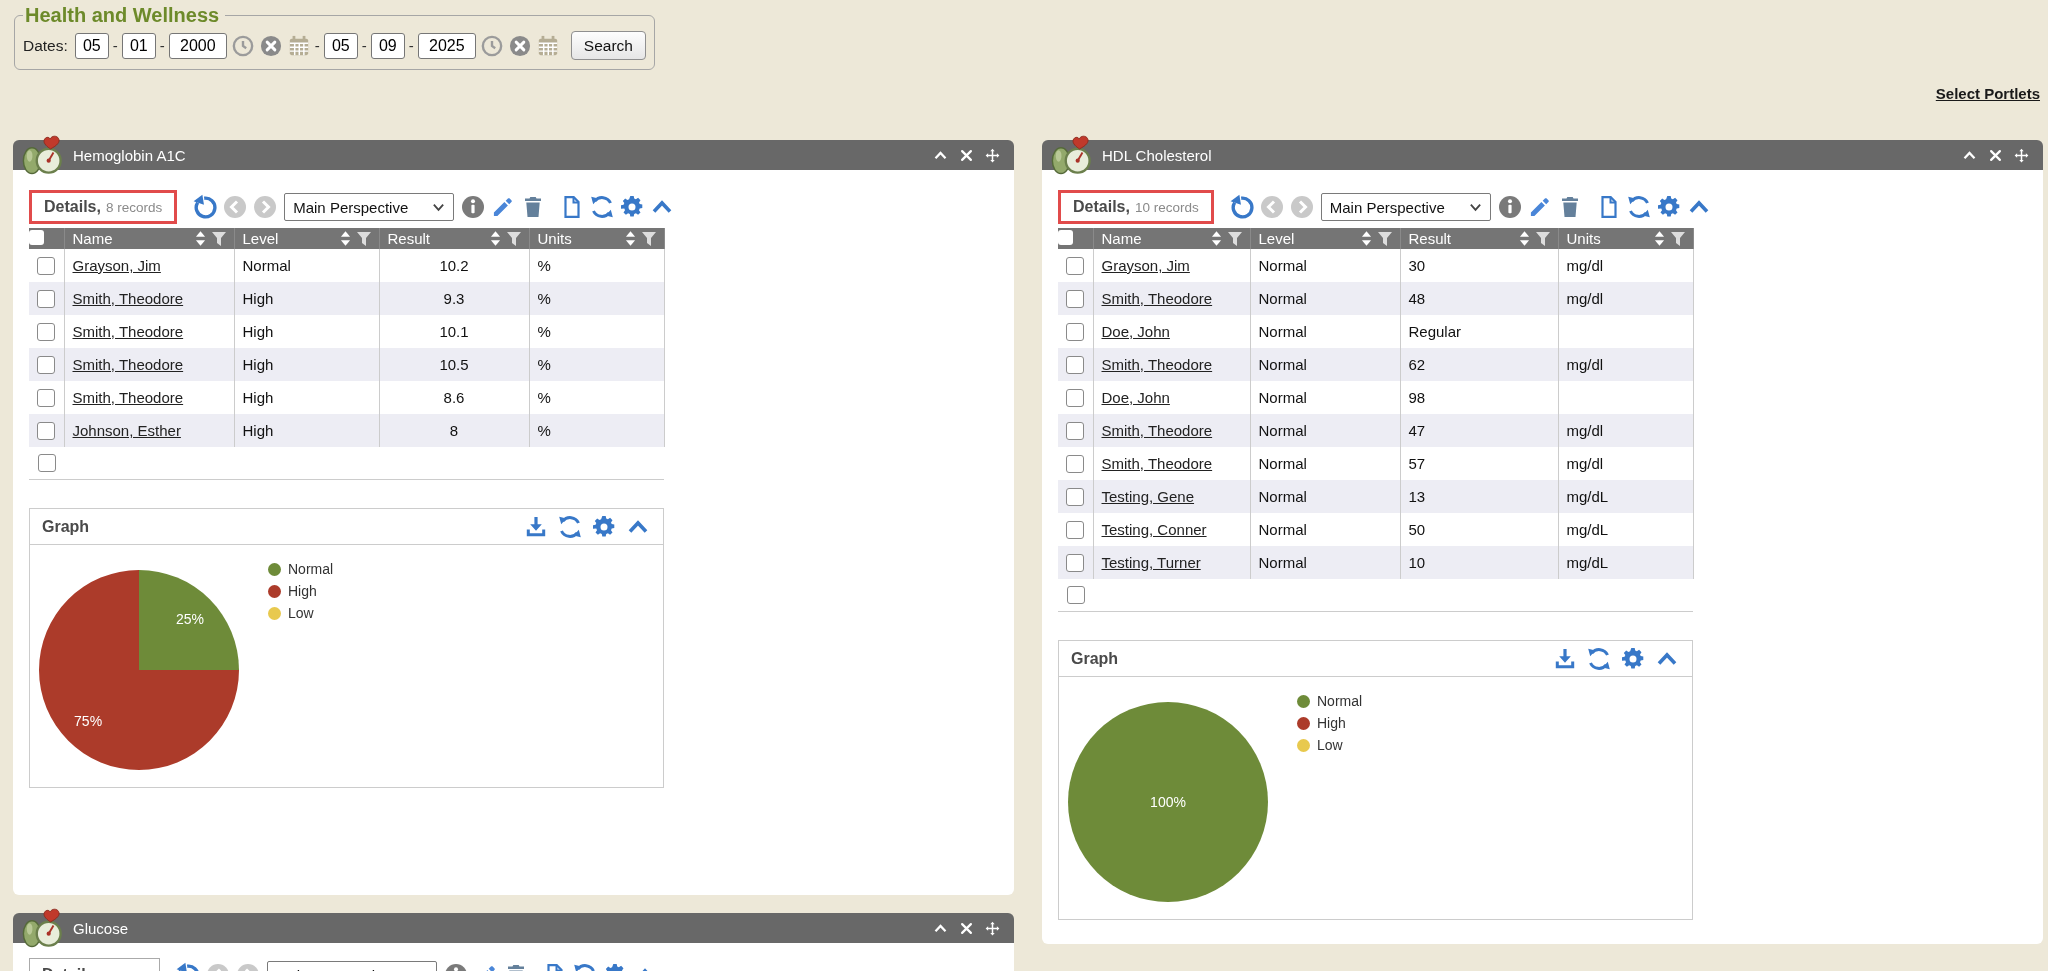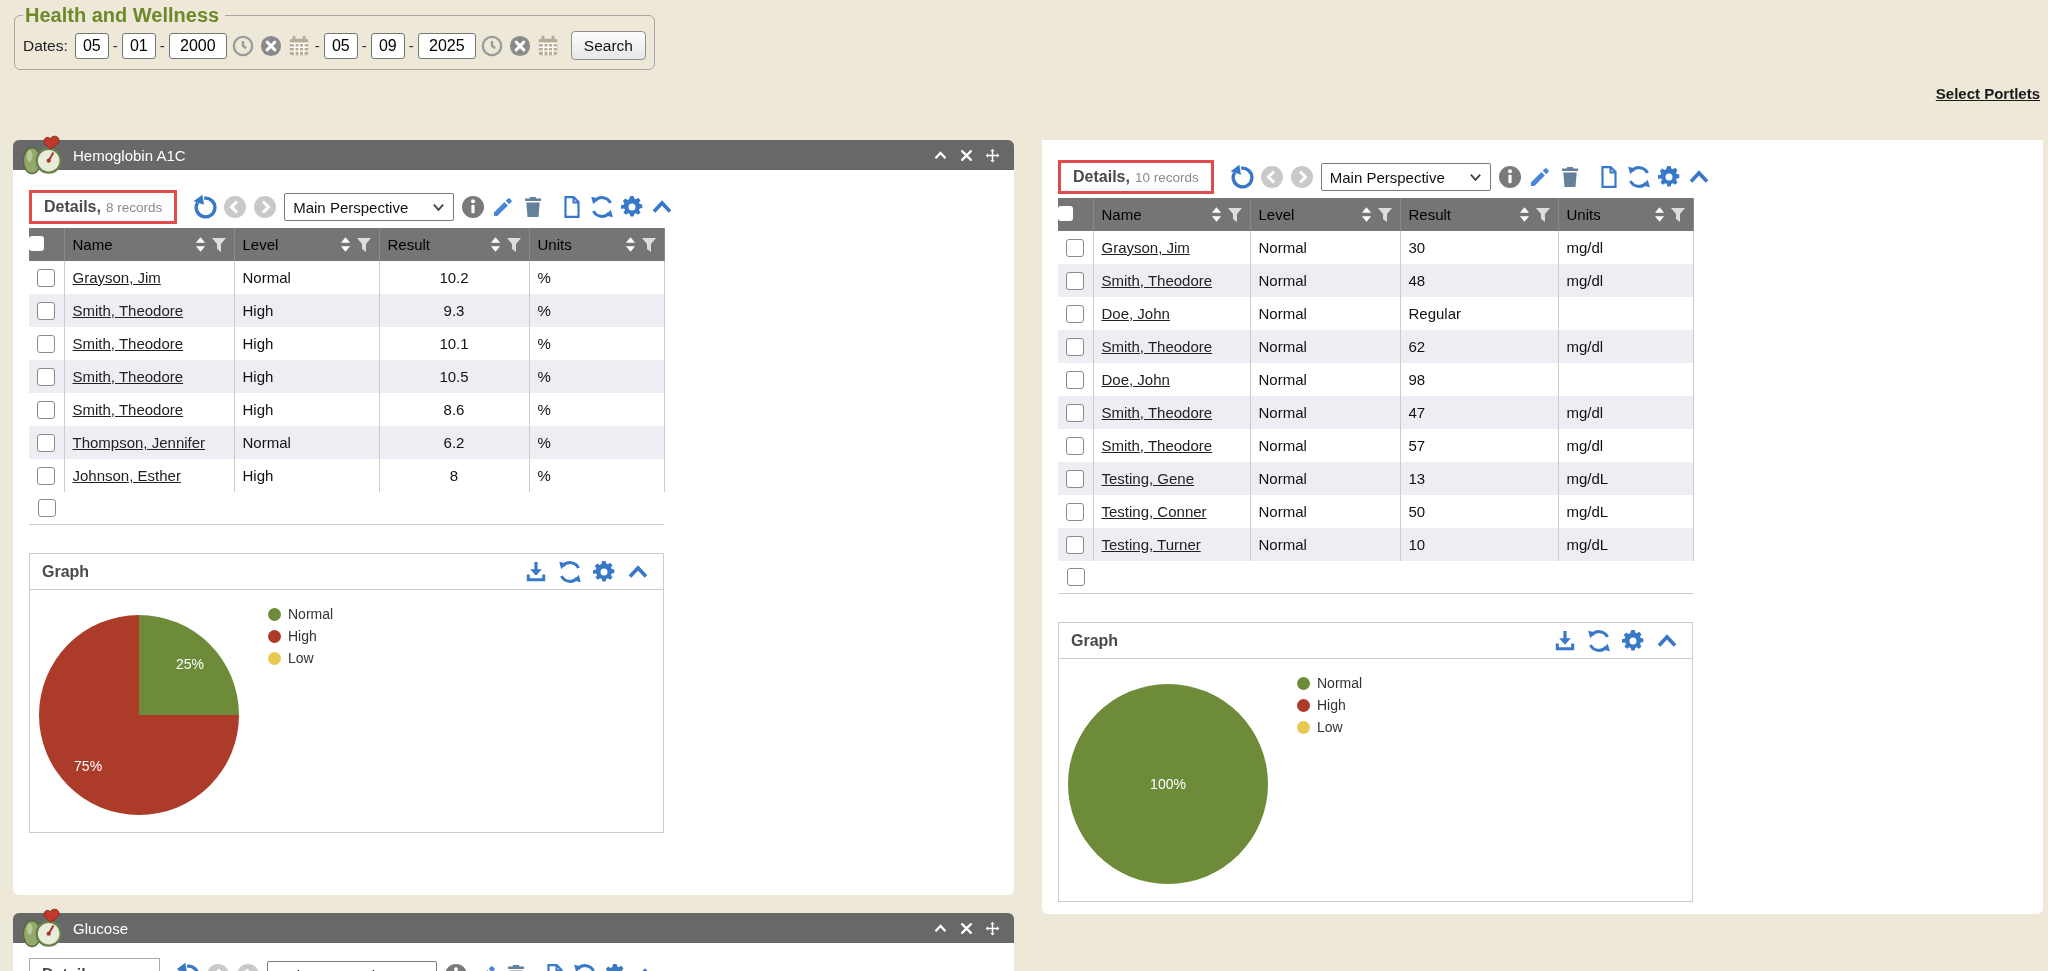--- a/index.html
+++ b/index.html
@@ -42,21 +42,21 @@
   .ic-undo{width:27px;height:27px;}
   .ic-blue{color:#3878C8}.ic-blue2{color:#4A86D8}.ic-slate{color:#64809B}
   .ic-lgray{color:#C9C9C9}.ic-dgray{color:#7A7A7A}
   .tgap{width:9px;flex:none;}
   .select{height:28px;border:1px solid #7A7A7A;border-radius:2px;background:#fff;display:flex;
           align-items:center;justify-content:space-between;padding:0 8px;width:170px;
           box-sizing:border-box;margin:0 4px;font-size:15px;color:#111;cursor:pointer;gap:6px;}
   .caret{width:13px;height:9px;flex:none;}
   
   .grid{border-collapse:collapse;width:635px;table-layout:fixed;font-size:15px;}
-  .grid th{background:#757575;color:#000000;height:33px;font-weight:normal;padding:0 8px;
+  .grid th{background:#757575;color:#ffffff;height:21px;font-weight:normal;padding:0 8px;
            text-align:left;border-right:1px solid #8A8A8A;}
   .hwrap{display:flex;align-items:center;justify-content:space-between;}
   .hicons{display:flex;align-items:center;gap:6px;}
   .sort-ic{width:11px;height:15px;color:#fff;cursor:pointer;}
   .funnel-ic{width:14px;height:14px;color:#DDD;cursor:pointer;}
   .hdr-cb{width:15px;height:15px;background:#fff;border-radius:3px;display:inline-block;cursor:pointer;}
   .grid td{height:33px;padding:0 8px;border-right:1px solid #CCC;color:#111;overflow:hidden;white-space:nowrap;}
   .cb-col{text-align:center;padding:0 !important;}
   .grid tbody tr:nth-child(even){background:#EDEDF4;}
   .cell-link{color:#222;text-decoration:underline;cursor:pointer;}
@@ -367,27 +367,20 @@
             </tr>
           <tr>
               <td class="cb-col"><span class="row-cb"></span></td>
               <td><a class="cell-link">Smith, Theodore</a></td>
               <td>High</td>
               <td class="num">8.6</td>
               <td>%</td>
             </tr>
           <tr>
               <td class="cb-col"><span class="row-cb"></span></td>
-              <td><a class="cell-link">Thompson, Jennifer</a></td>
-              <td>Normal</td>
-              <td class="num">6.2</td>
-              <td>%</td>
-            </tr>
-          <tr>
-              <td class="cb-col"><span class="row-cb"></span></td>
               <td><a class="cell-link">Johnson, Esther</a></td>
               <td>High</td>
               <td class="num">8</td>
               <td>%</td>
             </tr>
         </tbody>
       </table>
       <div class="empty-row">
           <span class="row-cb"></span>
         </div>
@@ -431,20 +424,37 @@
                 <span class="dot" style="background-color: rgb(232, 201, 78);"></span>
                 <span>Low</span>
               </div>
           </div>
         </div>
       </div>
     </div>
   </div>
 
   <div class="portlet" style="left:1042px;top:140px;width:1001px;">
+    <div class="titlebar">
+      <svg class="portlet-img">
+          <use href="#i-cuff"></use>
+        </svg>
+      <span class="title">HDL Cholesterol</span>
+      <span class="tb-controls">
+        <svg class="tbc">
+            <use href="#i-chevup"></use>
+          </svg>
+        <svg class="tbc">
+            <use href="#i-x"></use>
+          </svg>
+        <svg class="tbc">
+            <use href="#i-move"></use>
+          </svg>
+      </span>
+    </div>
     <div class="pbody" style="height:774px;">
       <div class="toolbar">
         <div class="details-box">
           <span class="d1">Details,</span>
           <span class="d2">10 records</span>
         </div>
         <svg class="ic ic-undo ic-blue">
             <use href="#i-undo"></use>
           </svg>
         <svg class="ic ic-lgray">

